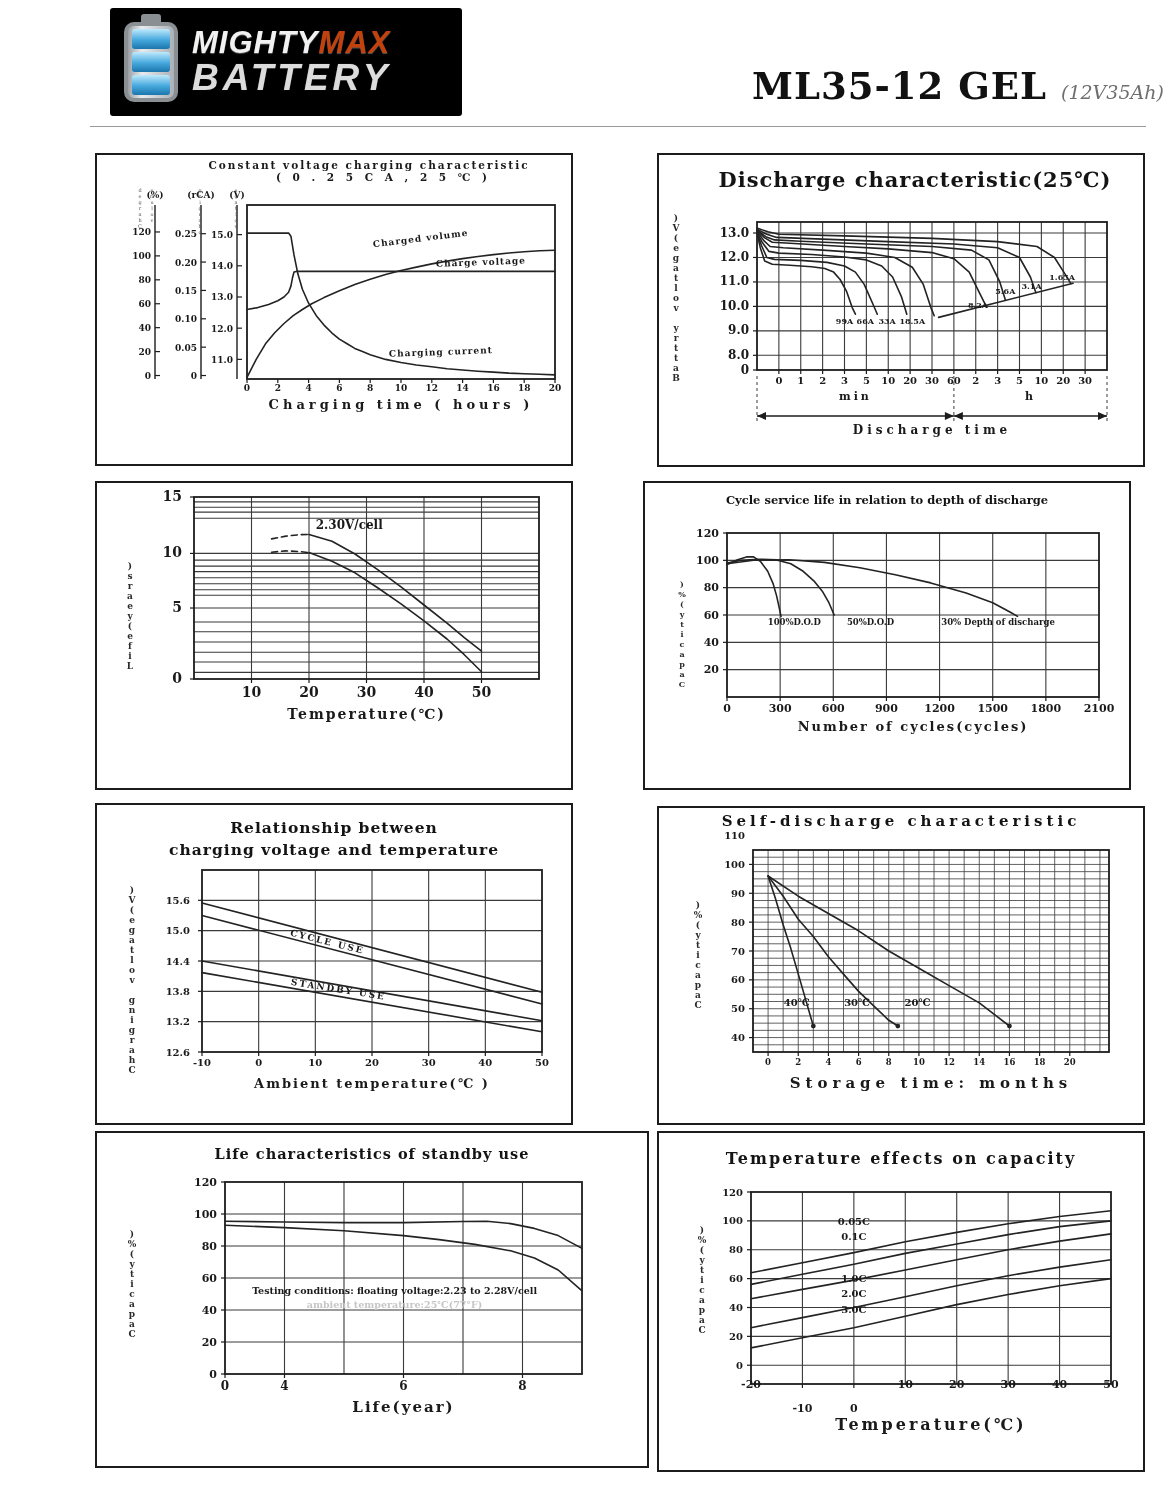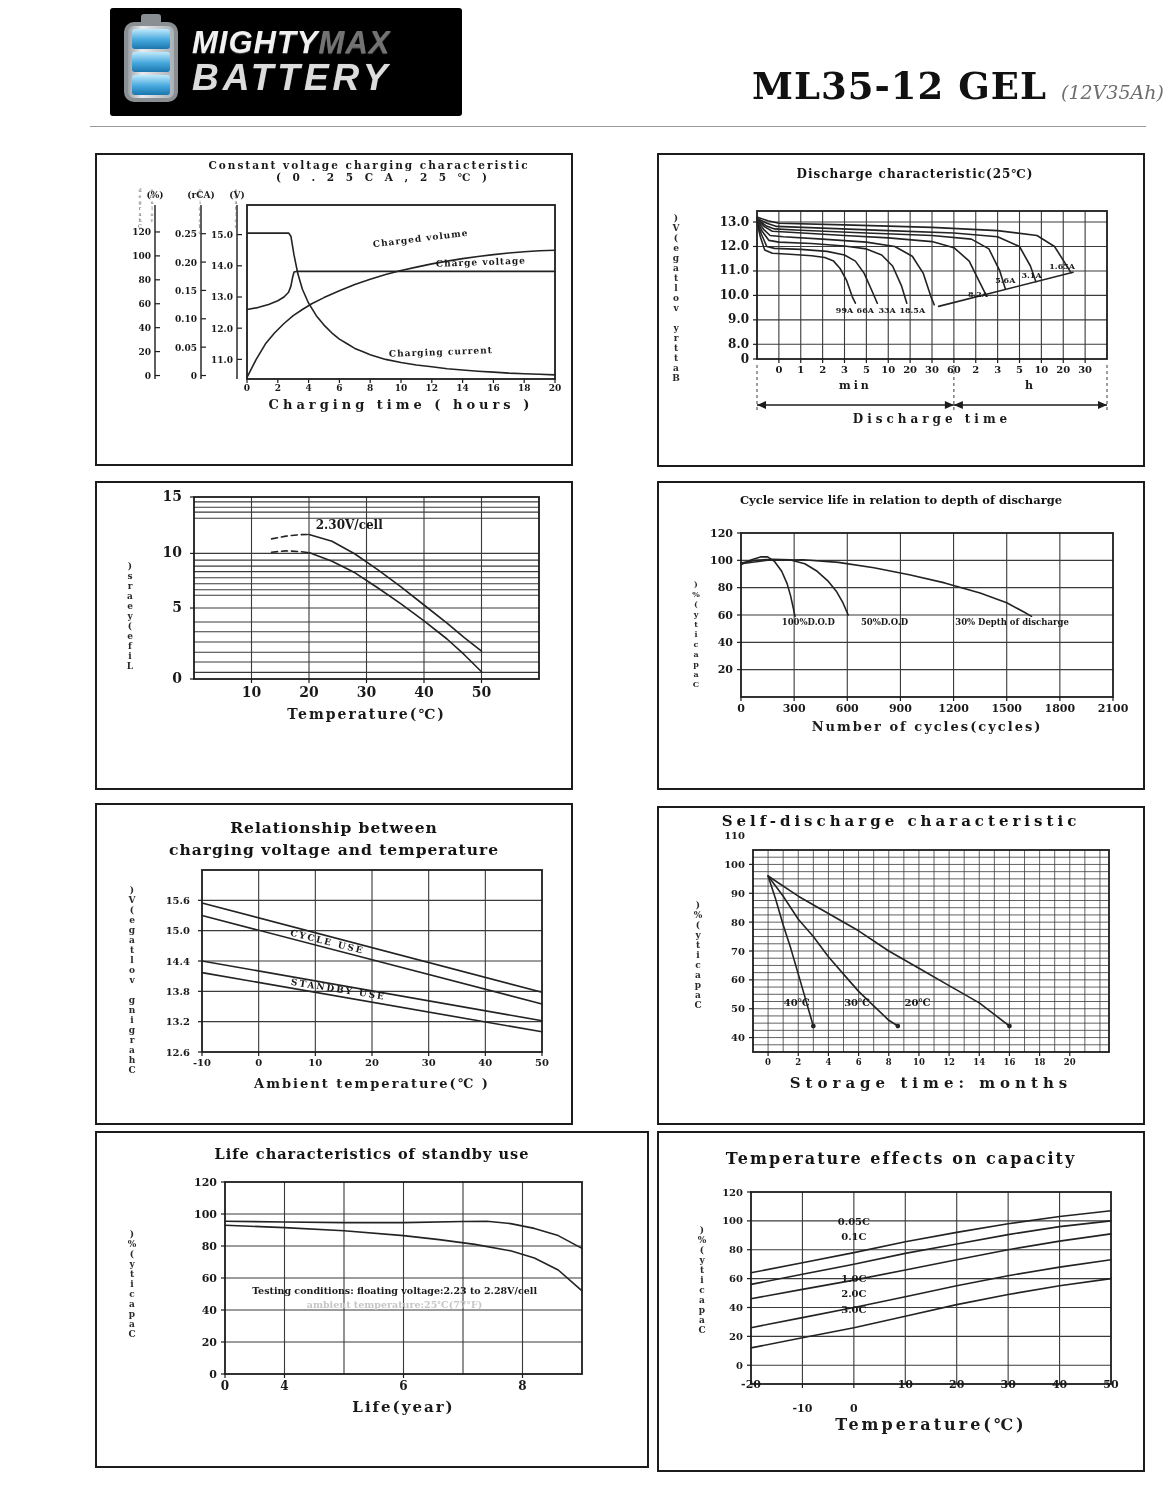--- a/index.html
+++ b/index.html
@@ -12,35 +12,35 @@
         border-radius:10px;background:linear-gradient(90deg,#9aa0a6,#e8ebee 30%,#aab0b6);
         box-sizing:border-box;}
   .batt:before{content:"";position:absolute;left:13px;top:-12px;width:20px;height:9px;
         background:#8a8f94;border-radius:3px 3px 0 0;}
   .cell{position:absolute;left:4px;right:4px;height:20px;border-radius:3px;
         background:linear-gradient(180deg,#bfe9fb,#45a8dd 55%,#1b76ad);}
   .cell.c1{top:3px}.cell.c2{top:26px}.cell.c3{top:49px}
   .logo-text{margin-left:14px;font-family:"Liberation Sans",sans-serif;line-height:1.02;}
   .l1{font-size:31px;font-weight:bold;font-style:italic;color:#f1f1f1;
       text-shadow:0 1px 1px #555;letter-spacing:1px;}
-  .l1 .max{color:#737373;}
+  .l1 .max{color:#c2410c;}
   .l2{font-size:37px;font-weight:bold;font-style:italic;color:#dcdcdc;letter-spacing:4px;
       text-shadow:0 1px 2px #000,0 0 1px #777;}
   .model{position:absolute;left:752px;top:64px;white-space:nowrap;}
   .model-name{font-size:37px;font-weight:bold;letter-spacing:1px;color:#111;}
   .model-spec{font-size:19px;font-style:italic;color:#6e6e6e;margin-left:14px;}
   .rule{position:absolute;left:90px;top:126px;width:1056px;height:0;
         border-top:1.5px solid #9a9a9a;}
   
   .box{position:absolute;border:2px solid #1c1c1c;background:#fff;box-sizing:border-box;}
   .ct{text-align:center;font-weight:bold;color:#141414;}
   .ct0{font-size:15px;letter-spacing:6px;margin-top:9px;}
   .sub1{text-align:center;font-size:10.5px;font-weight:bold;letter-spacing:2px;margin-top:4px;padding-left:70px;}
   .sub2{text-align:center;font-size:10.5px;font-weight:bold;letter-spacing:4px;padding-left:99px;}
-  .ct1{font-size:12px;letter-spacing:1px;margin-top:12px;padding-left:28px;}
+  .ct1{font-size:21px;letter-spacing:1px;margin-top:12px;padding-left:28px;}
   .ct2{font-size:15px;letter-spacing:1px;margin-top:14px;}
   .ct3{font-size:11.5px;letter-spacing:0px;margin-top:10px;}
   .ct4{font-size:15.5px;letter-spacing:1px;margin-top:12px;line-height:1.4;}
   .ct5{font-size:15px;letter-spacing:4px;margin-top:4px;}
   .ct6{font-size:14.5px;letter-spacing:1px;margin-top:12px;}
   .ct7{font-size:16px;letter-spacing:2px;margin-top:16px;}
   .ylab{position:absolute;writing-mode:vertical-rl;text-orientation:upright;
         font-weight:bold;color:#2a2a2a;letter-spacing:0;}
   .mini{position:absolute;writing-mode:vertical-rl;text-orientation:upright;
         font-size:5px;color:#555;line-height:1;}
@@ -298,21 +298,21 @@
       <text x="83" y="199.5" fill="#1a1a1a" font-size="14" text-anchor="end" font-weight="bold" font-family="&quot;DejaVu Serif&quot;,&quot;Liberation Serif&quot;,serif">0</text>
       <path d="M172.6 55.9 L187.0 53.1 L201.4 51.6 L210.0 51.4" fill="none" stroke="#232323" stroke-width="1.6" stroke-linejoin="round" stroke-linecap="round" stroke-dasharray="6 4"></path>
       <path d="M210.0 51.4 L233.0 58.3 L256.0 71.0 L279.0 86.8 L302.0 103.8 L325.0 122.0 L348.0 140.2 L365.3 154.7 L382.5 168.1" fill="none" stroke="#232323" stroke-width="1.6" stroke-linejoin="round" stroke-linecap="round"></path>
       <path d="M172.6 69.2 L187.0 67.9 L201.4 68.6 L210.0 69.6" fill="none" stroke="#232323" stroke-width="1.6" stroke-linejoin="round" stroke-linecap="round" stroke-dasharray="6 4"></path>
       <path d="M210.0 69.6 L233.0 78.3 L256.0 89.8 L279.0 105.0 L302.0 120.8 L325.0 137.8 L348.0 156.0 L365.3 171.7 L382.5 188.7" fill="none" stroke="#232323" stroke-width="1.6" stroke-linejoin="round" stroke-linecap="round"></path>
       <text x="250.25" y="45.54666666666668" fill="#1a1a1a" font-size="12" text-anchor="middle" font-weight="bold" font-family="&quot;DejaVu Serif&quot;,&quot;Liberation Serif&quot;,serif">2.30V/cell</text>
       <text x="267.5" y="236" fill="#1a1a1a" font-size="14" text-anchor="middle" font-weight="bold" font-family="&quot;DejaVu Serif&quot;,&quot;Liberation Serif&quot;,serif" letter-spacing="2">Temperature(℃)</text>
     </svg>
 </div>
 
-<div class="box" style="left:657px;top:481px;width:488px;height:309px;">
+<div class="box" style="left:643px;top:481px;width:488px;height:309px;">
   <div class="ct ct3">Cycle service life in relation to depth of discharge</div>
   <div class="ylab" style="left:32px;top:96px;font-size:8px;">)%(yticapaC</div>
   <svg viewBox="0 0 480 264" width="480" height="264">
       <line x1="133.14285714285714" y1="26" x2="133.14285714285714" y2="190" stroke="#3a3a3a" stroke-width="1.1"></line>
       <line x1="186.28571428571428" y1="26" x2="186.28571428571428" y2="190" stroke="#3a3a3a" stroke-width="1.1"></line>
       <line x1="239.42857142857142" y1="26" x2="239.42857142857142" y2="190" stroke="#3a3a3a" stroke-width="1.1"></line>
       <line x1="292.57142857142856" y1="26" x2="292.57142857142856" y2="190" stroke="#3a3a3a" stroke-width="1.1"></line>
       <line x1="345.7142857142857" y1="26" x2="345.7142857142857" y2="190" stroke="#3a3a3a" stroke-width="1.1"></line>
       <line x1="398.85714285714283" y1="26" x2="398.85714285714283" y2="190" stroke="#3a3a3a" stroke-width="1.1"></line>
       <line x1="80" y1="162.66666666666666" x2="452" y2="162.66666666666666" stroke="#3a3a3a" stroke-width="1.1"></line>

